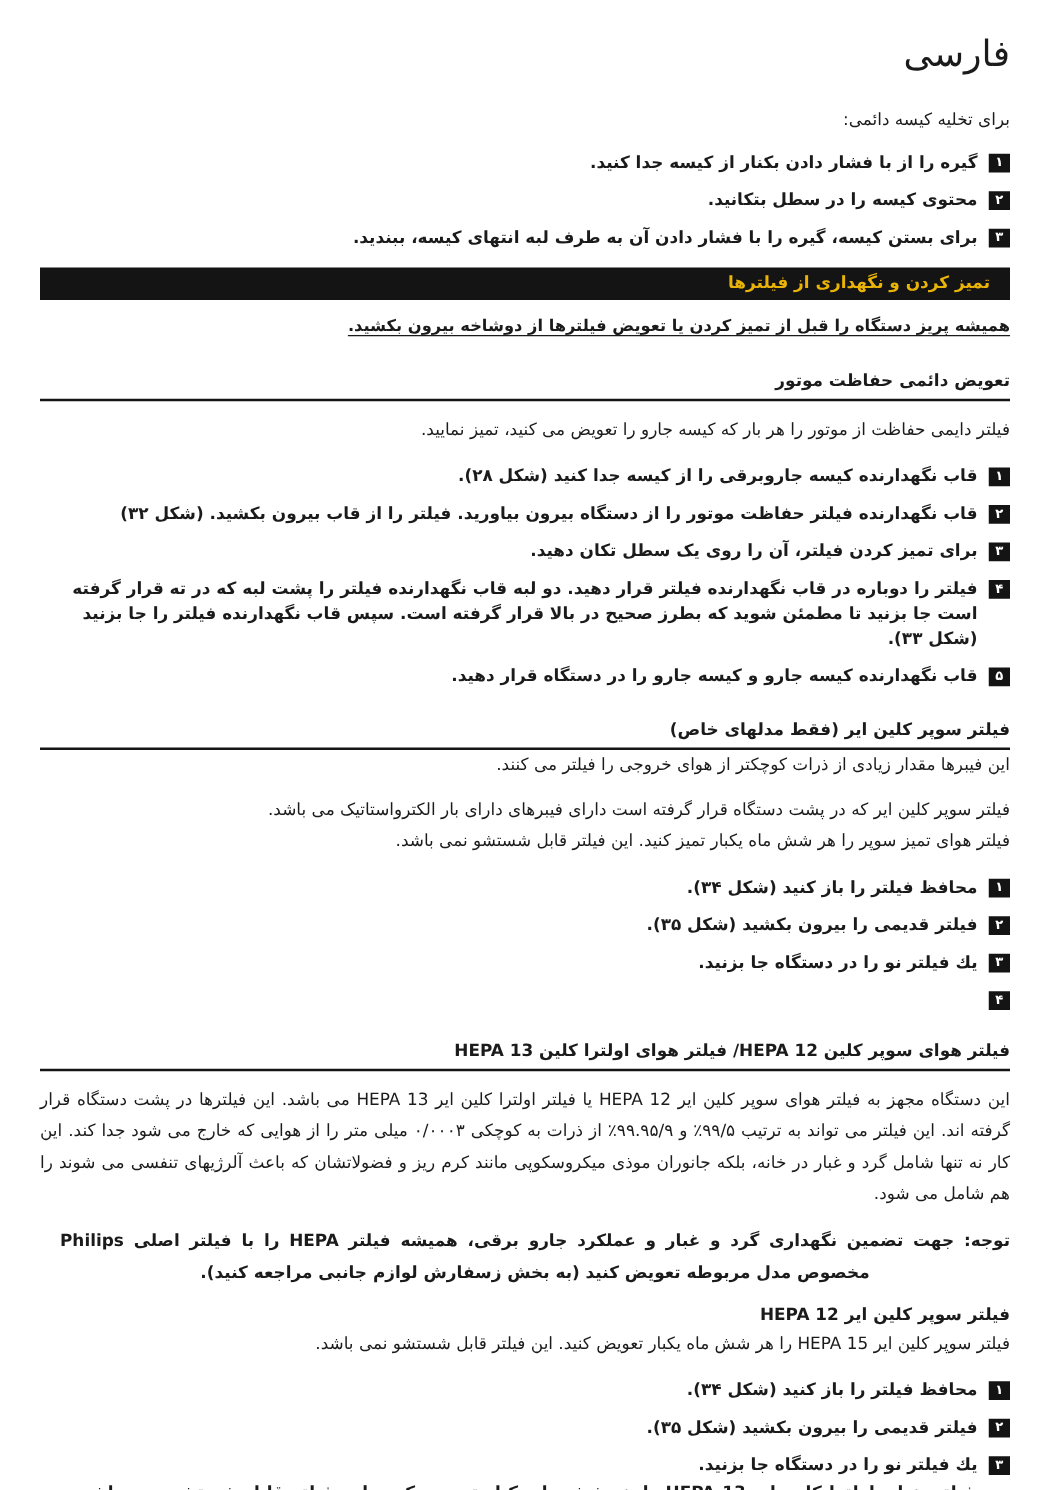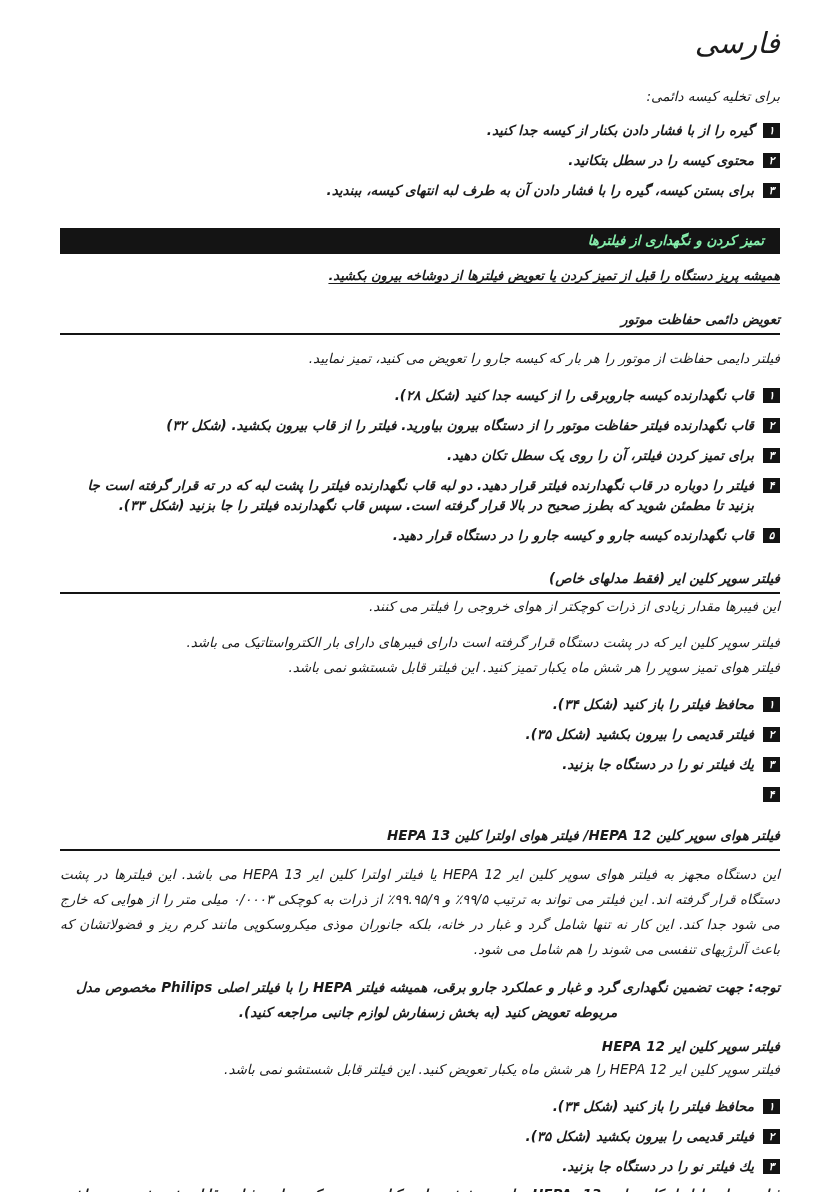--- a/index.html
+++ b/index.html
@@ -2,26 +2,25 @@
 <html lang="fa"><head>
 <meta charset="utf-8">
 <style>
   html,body{margin:0;padding:0;background:#e8e8e8;}
   .page{
     position:relative;
     width:840px;height:1192px;
     margin:0 auto;
     background:#ffffff;
     box-sizing:border-box;
-    padding:0 60px;
+    padding:0 32px;
     overflow:hidden;
     direction:rtl;
     font-family:"DejaVu Sans",sans-serif;
     color:#1b1b1b;
-    font-style:italic;
   }
   .title{
     margin:24px 0 0 0;
     font-size:29px;
     font-weight:400;
     text-align:right;
     line-height:38px;
   }
   .lead{
     margin:24px 0 10px 0;
@@ -46,23 +45,23 @@
     line-height:15px;
     text-align:center;
   }
   .step-text{
     font-size:13.5px;
     font-weight:bold;
     line-height:20px;
     text-align:right;
   }
   .section-bar{
-    margin-top:28px;
+    margin-top:14px;
     background:#141414;
-    color:#86efac;
+    color:#eab308;
     font-size:13.5px;
     font-weight:bold;
     padding:3px 16px 5px 16px;
     line-height:18px;
     text-align:right;
   }
   .warning{
     margin:12px 0 0 0;
     font-size:13px;
     font-weight:bold;
@@ -196,21 +195,21 @@
   </div>
 
   <h2 class="subheading">فیلتر هوای سوپر کلین HEPA 12/ فیلتر هوای اولترا کلین HEPA 13</h2>
 
   <p class="para justified">این دستگاه مجهز به فیلتر هوای سوپر کلین ایر HEPA 12 یا فیلتر اولترا کلین ایر HEPA 13 می باشد. این فیلترها در پشت دستگاه قرار گرفته اند. این فیلتر می تواند به ترتیب ۹۹/۵٪ و ۹۹.۹۵/۹٪ از ذرات به کوچکی ۰/۰۰۰۳ میلی متر را از هوایی که خارج می شود جدا کند. این کار نه تنها شامل گرد و غبار در خانه، بلکه جانوران موذی میکروسکوپی مانند کرم ریز و فضولاتشان که باعث آلرژیهای تنفسی می شوند را هم شامل می شود.</p>
 
   <p class="note">توجه: جهت تضمین نگهداری گرد و غبار و عملکرد جارو برقی، همیشه فیلتر HEPA را با فیلتر اصلی Philips مخصوص مدل مربوطه تعویض کنید (به بخش زسفارش لوازم جانبی مراجعه کنید).</p>
 
   <h3 class="subheading no-rule" style="margin-top:12px;">فیلتر سوپر کلین ایر HEPA 12</h3>
 
-  <p class="para" style="margin-top:2px;">فیلتر سوپر کلین ایر HEPA 12 را هر شش ماه یکبار تعویض کنید. این فیلتر قابل شستشو نمی باشد.</p>
+  <p class="para" style="margin-top:2px;">فیلتر سوپر کلین ایر HEPA 15 را هر شش ماه یکبار تعویض کنید. این فیلتر قابل شستشو نمی باشد.</p>
 
   <div class="steps">
     <div class="step">
       <span class="badge">۱</span>
       <span class="step-text">محافظ فیلتر را باز کنید (شکل ۳۴).</span>
     </div>
     <div class="step">
       <span class="badge">۲</span>
       <span class="step-text">فیلتر قدیمی را بیرون بکشید (شکل ۳۵).</span>
     </div>

